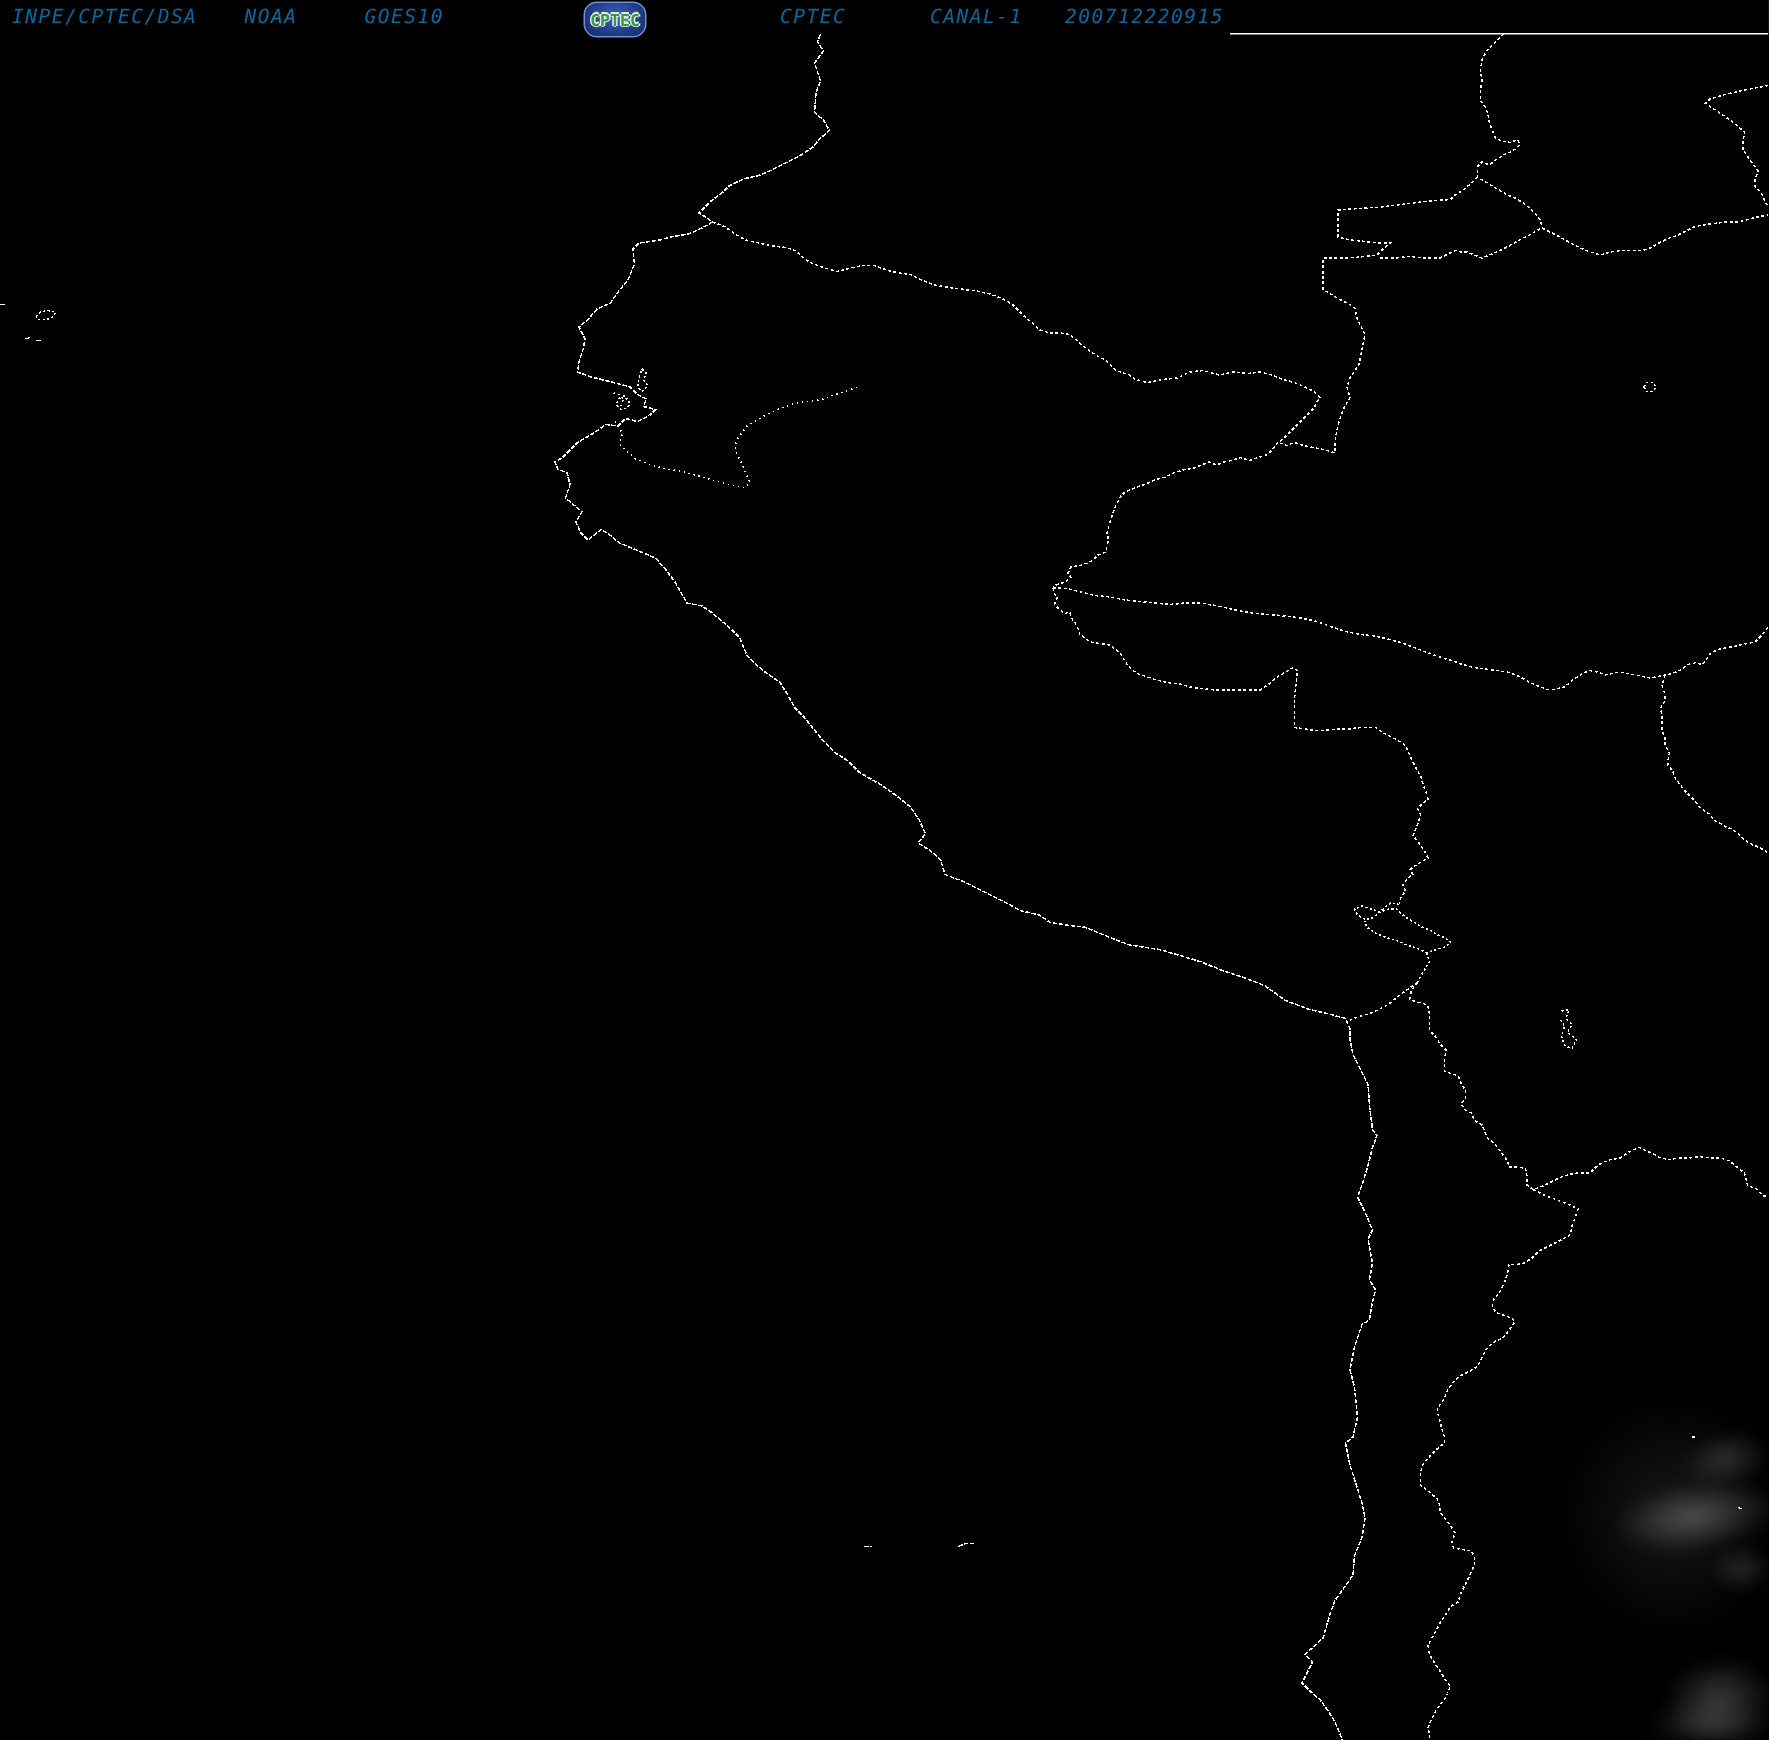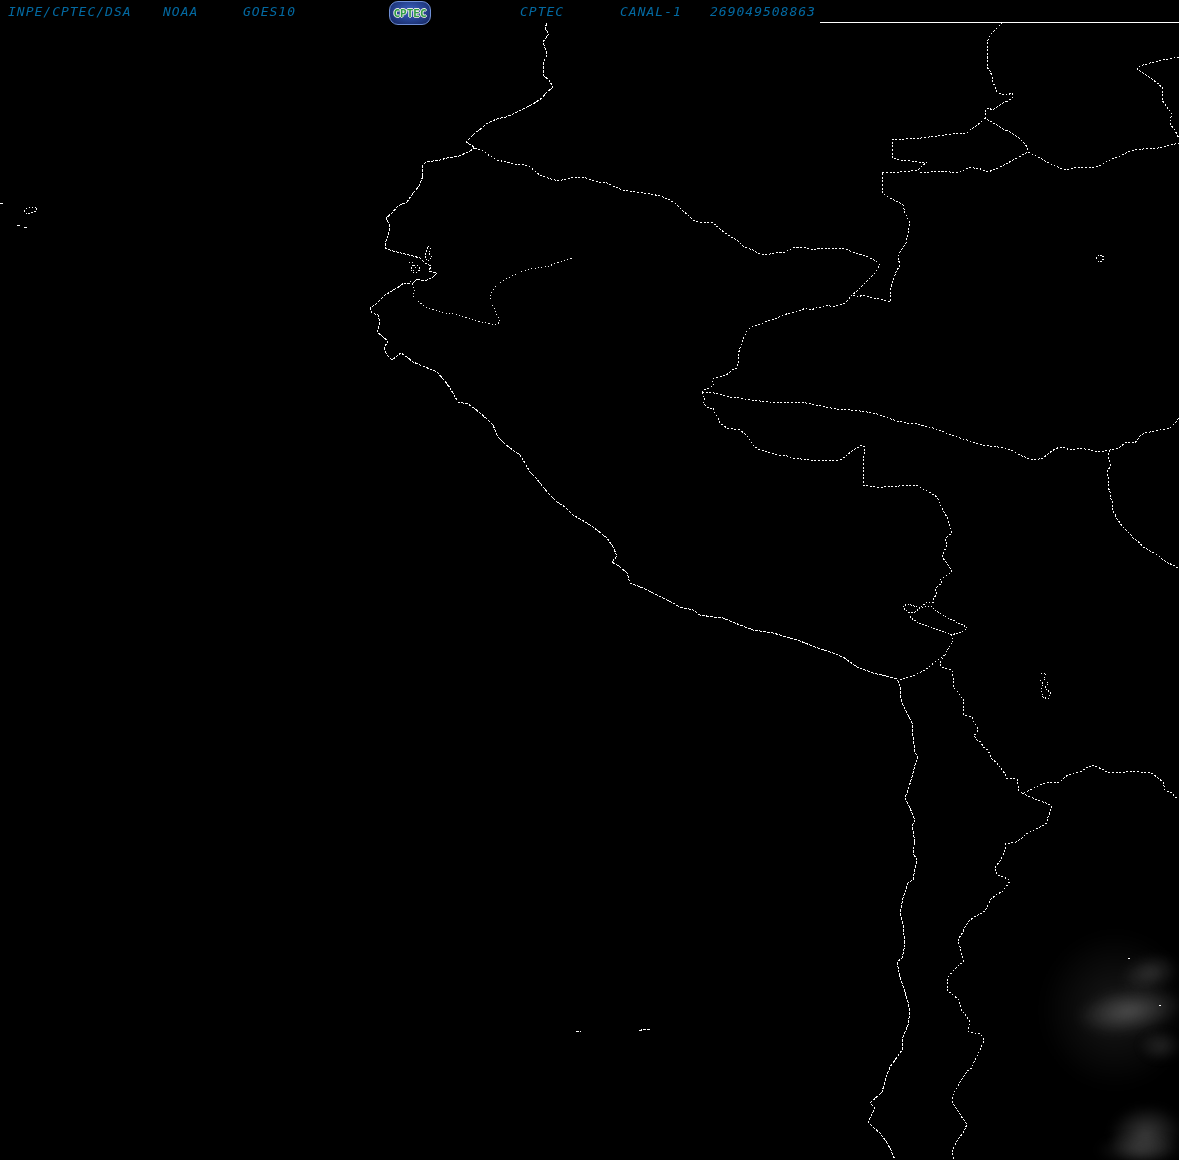--- a/index.html
+++ b/index.html
@@ -69,20 +69,20 @@
       <polyline points="1128,958 1130,958" class="coast"></polyline>
       <polyline points="1159,1005 1161,1006" class="coast"></polyline>
     </svg>
 
   <div class="header-bar">
     <span class="hlabel" style="left:8px">INPE/CPTEC/DSA</span>
     <span class="hlabel" style="left:163px">NOAA</span>
     <span class="hlabel" style="left:243px">GOES10</span>
     <span class="hlabel" style="left:520px">CPTEC</span>
     <span class="hlabel" style="left:620px">CANAL-1</span>
-    <span class="hlabel" style="left:710px">269049508863</span>
+    <span class="hlabel" style="left:710px">200712220915</span>
   </div>
   <div class="white-strip" style="left:820px;width:359px;"></div>
   <div class="logo">
     <span>CPTEC</span>
   </div>
 
 </div>
 
 </body></html>

